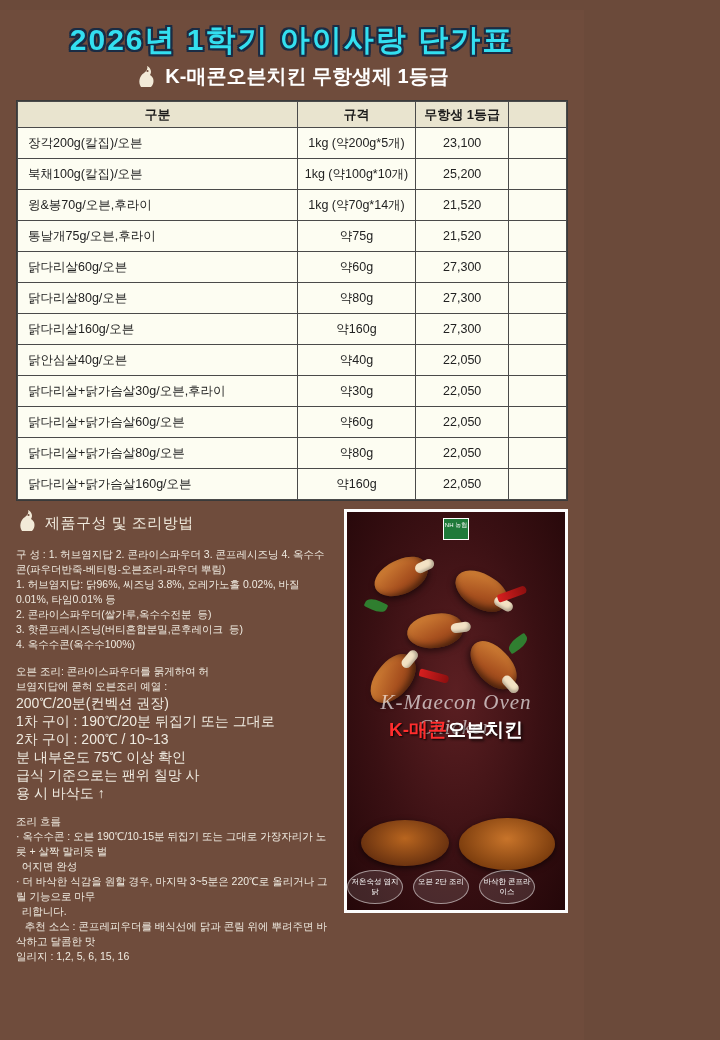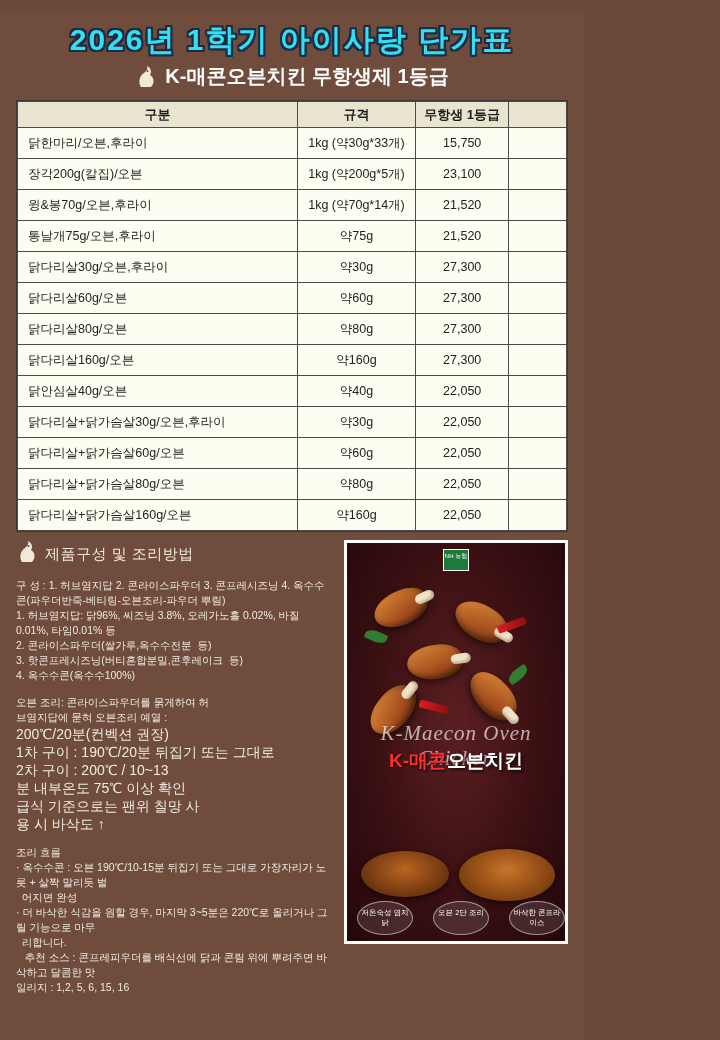--- a/index.html
+++ b/index.html
@@ -214,22 +214,22 @@
     position: absolute;
     width: 30px; height: 8px;
     background: linear-gradient(90deg,#d81f1f,#8c0f0f);
     border-radius: 6px 10px 10px 6px;
     transform: rotate(-20deg);
   }
   .poster-bottom {
     position: absolute;
     bottom: 6px; left: 0; right: 0;
     display: flex;
-    justify-content: flex-end;
-    gap: 20px;
+    justify-content: flex-start;
+    gap: 10px;
   }
   .badge {
     width: 56px; height: 34px;
     border-radius: 50%;
     background: rgba(255,255,255,0.12);
     border: 1px solid rgba(255,255,255,0.5);
     color: #fff;
     font-size: 7.5px;
     line-height: 10px;
     text-align: center;
@@ -281,47 +281,41 @@
       <thead>
         <tr>
           <th>구분</th>
           <th>규격</th>
           <th>무항생 1등급</th>
           <th></th>
         </tr>
       </thead>
       <tbody>
           <tr>
-            <td class="c-name">닭한마리/오븐,후라이</td>
-            <td class="c-spec">1kg (약30g*33개)</td>
-            <td class="c-price">15,750</td>
-            <td class="c-blank"></td>
-          </tr>
-          <tr>
             <td class="c-name">장각200g(칼집)/오븐</td>
             <td class="c-spec">1kg (약200g*5개)</td>
             <td class="c-price">23,100</td>
             <td class="c-blank"></td>
           </tr>
           <tr>
+            <td class="c-name">북채100g(칼집)/오븐</td>
+            <td class="c-spec">1kg (약100g*10개)</td>
+            <td class="c-price">25,200</td>
+            <td class="c-blank"></td>
+          </tr>
+          <tr>
             <td class="c-name">윙&amp;봉70g/오븐,후라이</td>
             <td class="c-spec">1kg (약70g*14개)</td>
             <td class="c-price">21,520</td>
             <td class="c-blank"></td>
           </tr>
           <tr>
             <td class="c-name">통날개75g/오븐,후라이</td>
             <td class="c-spec">약75g</td>
             <td class="c-price">21,520</td>
-            <td class="c-blank"></td>
-          </tr>
-          <tr>
-            <td class="c-name">닭다리살30g/오븐,후라이</td>
-            <td class="c-spec">약30g</td>
-            <td class="c-price">27,300</td>
             <td class="c-blank"></td>
           </tr>
           <tr>
             <td class="c-name">닭다리살60g/오븐</td>
             <td class="c-spec">약60g</td>
             <td class="c-price">27,300</td>
             <td class="c-blank"></td>
           </tr>
           <tr>
             <td class="c-name">닭다리살80g/오븐</td>

